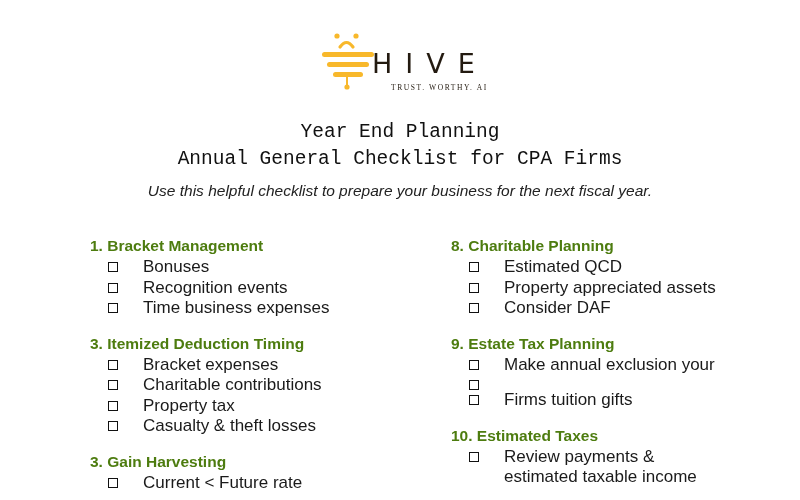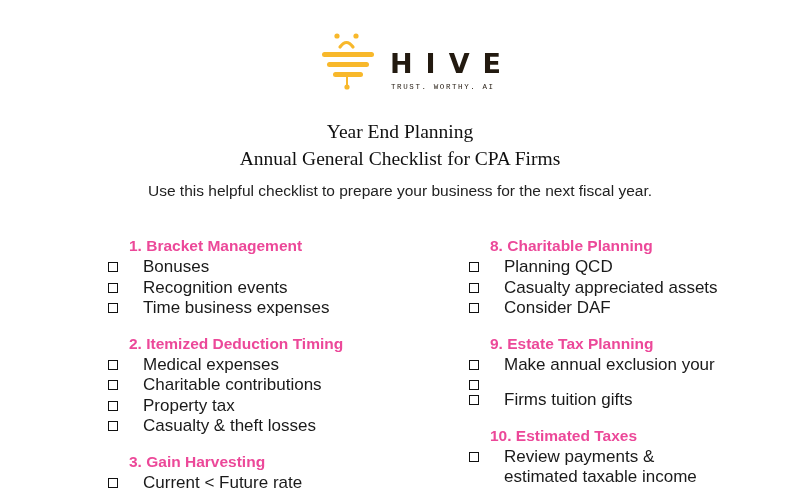--- a/index.html
+++ b/index.html
@@ -6,45 +6,45 @@
   body {
     width: 800px; height: 500px; overflow: hidden;
     background: #ffffff;
     position: relative;
     font-family: "Liberation Sans", "DejaVu Sans", sans-serif;
     color: #111111;
   }
   .logo { position: absolute; left: 320px; top: 28px; width: 180px; height: 70px; }
   .logo-icon { position: absolute; left: 0; top: 0; width: 60px; height: 70px; }
   .logo-word {
-    position: absolute; left: 70px; top: 22px;
-    font-family: "DejaVu Sans", sans-serif; font-weight: bold;
+    position: absolute; left: 52px; top: 22px;
+    font-family: "DejaVu Sans", sans-serif; font-weight: normal;
     font-size: 27px; letter-spacing: 13px; color: #231a10; line-height: 28px;
   }
   .logo-tag {
     position: absolute; left: 71px; top: 55px;
-    font-family: Liberation Mono, monospace; font-size: 7.5px;
+    font-family: Liberation Serif, serif; font-size: 7.5px;
     letter-spacing: 1.6px; color: #231a10; white-space: nowrap;
   }
   .title {
     position: absolute; left: 0; width: 800px; text-align: center;
-    font-family: Liberation Serif, serif; font-size: 19.5px; color: #111;
+    font-family: Liberation Mono, monospace; font-size: 19.5px; color: #111;
     line-height: 26px;
   }
   .t1 { top: 119px; }
   .t2 { top: 146px; }
   .subtitle {
     position: absolute; left: 0; width: 800px; top: 180px; text-align: center;
-    font-size: 15.5px; color: #222; line-height: 22px;
+    font-size: 15.5px; color: #222; line-height: 22px; font-style: italic;
   }
   .col { position: absolute; top: 235px; }
   .col-left { left: 90px; width: 320px; }
   .col-right { left: 451px; width: 300px; }
   .section { margin-bottom: 14px; }
-  .sec-title { font-weight: bold; font-size: 15.5px; line-height: 22px; color: #ec4899; white-space: nowrap; margin-left: 39px; }
+  .sec-title { font-weight: bold; font-size: 15.5px; line-height: 22px; color: #4d7c0f; white-space: nowrap; }
   .item { display: flex; align-items: flex-start; margin-left: 18px; font-size: 17px; line-height: 20.5px; color: #1a1a1a; gap: 12px; }
   .box {
     flex: none; width: 10px; height: 10px; border: 1.3px solid #111;
     margin-top: 5px; margin-right: 13px; box-sizing: border-box;
   }
   .item-text { white-space: normal; }
 </style>
 </head>
 <body>
 
@@ -79,24 +79,24 @@
     <div class="item">
         <span class="box"></span>
         <span class="item-text">Recognition events</span>
       </div>
     <div class="item">
         <span class="box"></span>
         <span class="item-text">Time business expenses</span>
       </div>
   </div>
   <div class="section">
-    <div class="sec-title">2. Itemized Deduction Timing</div>
+    <div class="sec-title">3. Itemized Deduction Timing</div>
     <div class="item">
         <span class="box"></span>
-        <span class="item-text">Medical expenses</span>
+        <span class="item-text">Bracket expenses</span>
       </div>
     <div class="item">
         <span class="box"></span>
         <span class="item-text">Charitable contributions</span>
       </div>
     <div class="item">
         <span class="box"></span>
         <span class="item-text">Property tax</span>
       </div>
     <div class="item">
@@ -111,25 +111,25 @@
         <span class="item-text">Current &lt; Future rate</span>
       </div>
   </div>
 </div>
 
 <div class="col col-right">
   <div class="section">
     <div class="sec-title">8. Charitable Planning</div>
     <div class="item">
         <span class="box"></span>
-        <span class="item-text">Planning QCD</span>
+        <span class="item-text">Estimated QCD</span>
       </div>
     <div class="item">
         <span class="box"></span>
-        <span class="item-text">Casualty appreciated assets</span>
+        <span class="item-text">Property appreciated assets</span>
       </div>
     <div class="item">
         <span class="box"></span>
         <span class="item-text">Consider DAF</span>
       </div>
   </div>
   <div class="section">
     <div class="sec-title">9. Estate Tax Planning</div>
     <div class="item">
         <span class="box"></span>

